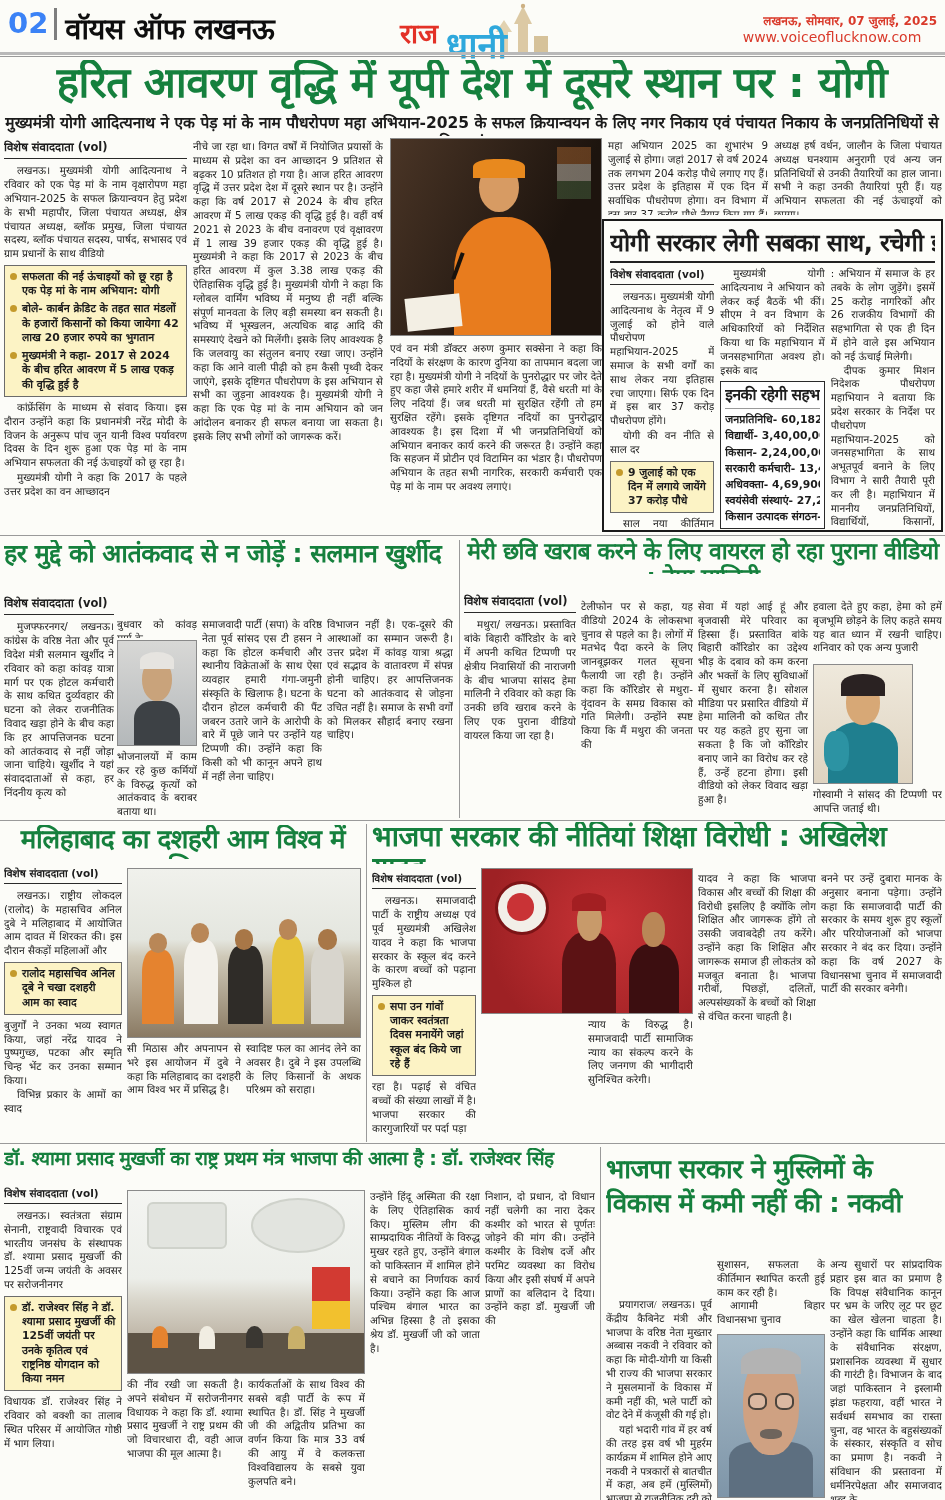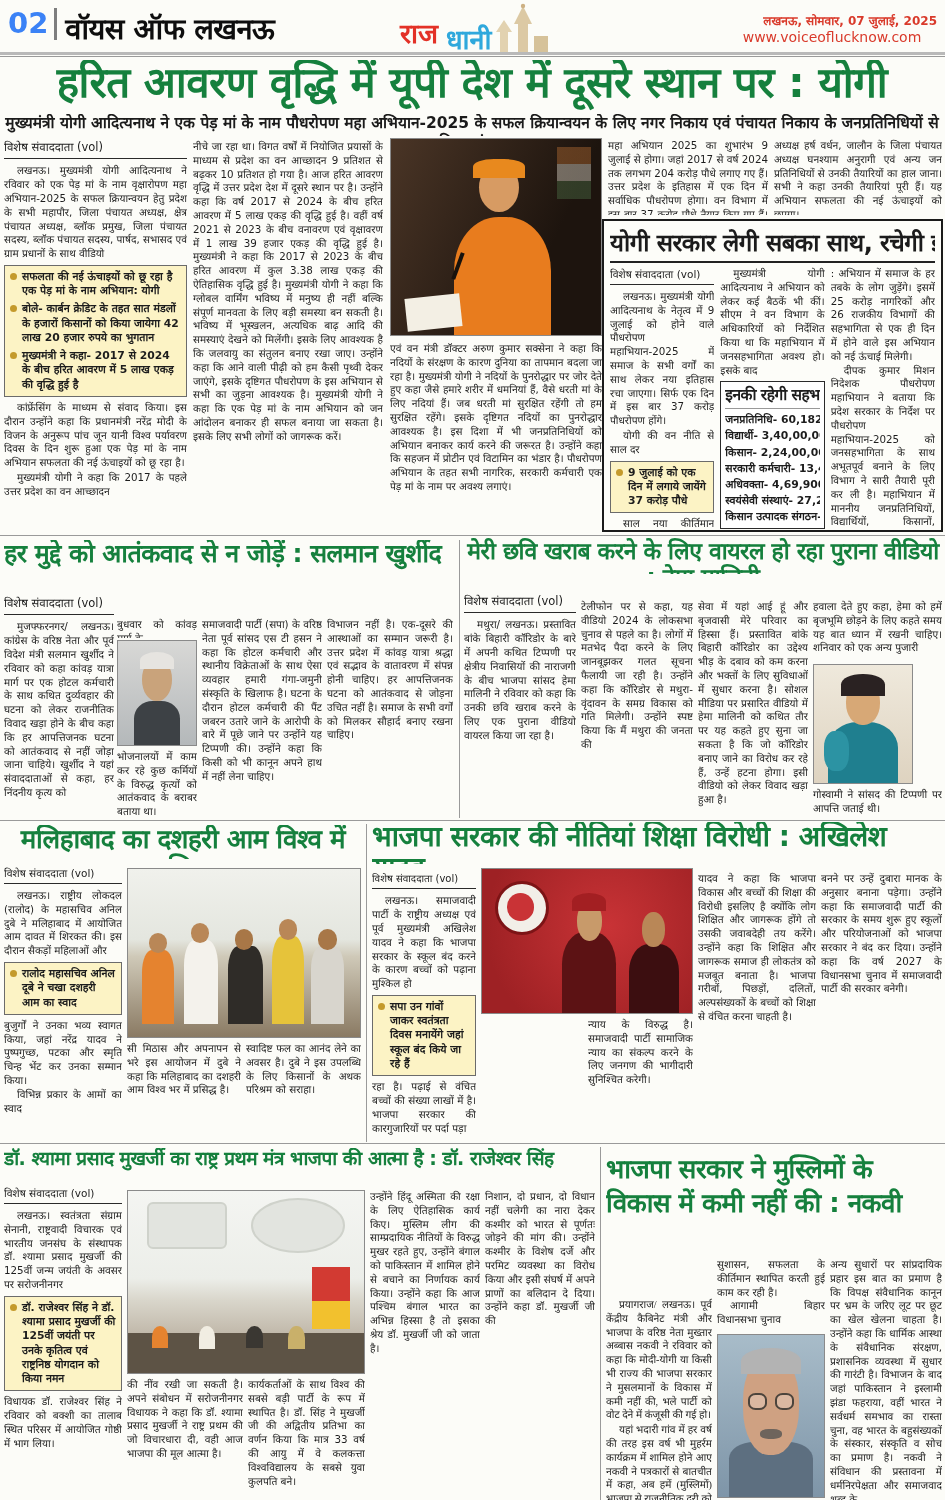--- a/index.html
+++ b/index.html
@@ -6,39 +6,39 @@
   * { margin:0; padding:0; box-sizing:border-box; }
   html,body { background:#e8e8e8; }
   .page {
     position:relative; width:945px; height:1500px; margin:0 auto;
     background:#fcfcf8; overflow:hidden; color:#1b1b1b;
     font-family:"DejaVu Sans", sans-serif;
   }
   .abs { position:absolute; }
   .body-txt { font-size:10.3px; line-height:1.34; text-align:justify; overflow:hidden; color:#1d1d1d; }
   .p { text-indent:13px; margin-bottom:1px; }
-  .byline { font-weight:400; font-size:11.5px; padding-bottom:3px; border-bottom:1.5px solid #2a2a2a; margin-bottom:5px; white-space:nowrap; overflow:hidden; }
+  .byline { font-weight:700; font-size:11.5px; padding-bottom:3px; border-bottom:1.5px solid #2a2a2a; margin-bottom:5px; white-space:nowrap; overflow:hidden; }
   .headline { font-weight:700; color:#15803d; letter-spacing:-0.5px; overflow:hidden; }
   .center { text-align:center; }
   .hl { background:#fcf3c5; border:1px solid #6b6b6b; padding:4px 5px; margin:4px 0; }
   .hl-item { display:flex; gap:5px; font-weight:700; font-size:10.8px; line-height:1.32; text-align:left; margin-bottom:4px; }
   .hl-item:last-child { margin-bottom:0; }
   .hl-dot { width:7px; height:7px; border-radius:50%; background:#c49a2c; flex:none; margin-top:3px; }
   .hrule { background:#9a9a9a; height:1px; }
   .vrule { background:#9a9a9a; width:1px; }
   .photo { position:absolute; overflow:hidden; border:1px solid #8a8a8a; }
   .shape { position:absolute; }
 
   
   .hdr-no { font-size:29px; font-weight:700; color:#3b82f6; border-right:3px solid #7e7e7e; padding-right:6px; line-height:1.1; }
   .hdr-name { font-size:29px; font-weight:700; color:#0e0e0e; letter-spacing:-0.5px; }
   .hdr-date { color:#d93a2b; font-weight:700; font-size:12px; text-align:right; }
   .hdr-url { color:#d93a2b; font-size:14px; text-align:center; }
   .logo-red { color:#e33127; font-weight:700; font-size:27px; }
-  .logo-blue { color:#2fa8dc; font-weight:700; font-size:27px; }
+  .logo-blue { color:#2fa8dc; font-weight:700; font-size:36px; }
 
   
   .lead-headline { font-size:42px; line-height:1.08; }
   .lead-subhead { font-size:15.5px; font-weight:700; line-height:1.2; }
 
   
   .news-box { border:2px solid #1a1a1a; background:#fdfdf9; padding:4px 6px; }
   .news-box-title { font-size:24px; font-weight:700; text-align:center; border-bottom:2px solid #222; padding-bottom:3px; margin-bottom:4px; letter-spacing:-0.5px; white-space:nowrap; overflow:hidden; }
   .news-box-cols { display:flex; gap:6px; }
   .news-box-col { flex:1; overflow:hidden; }

